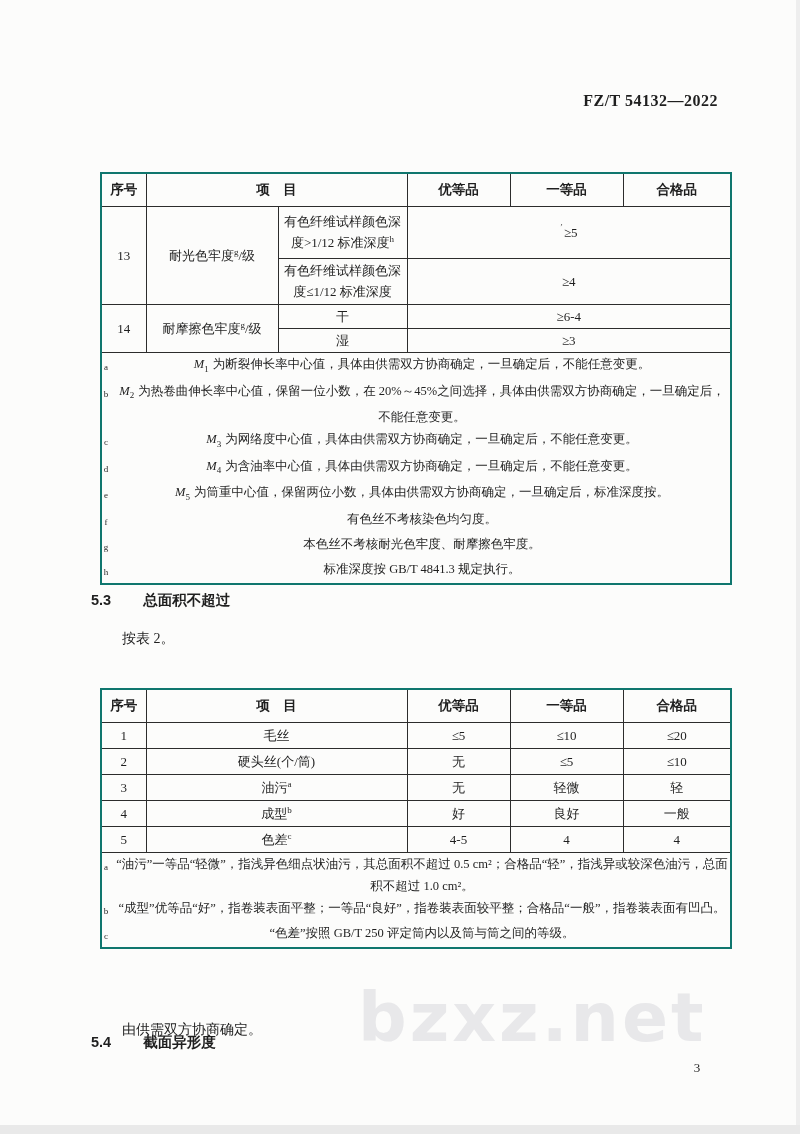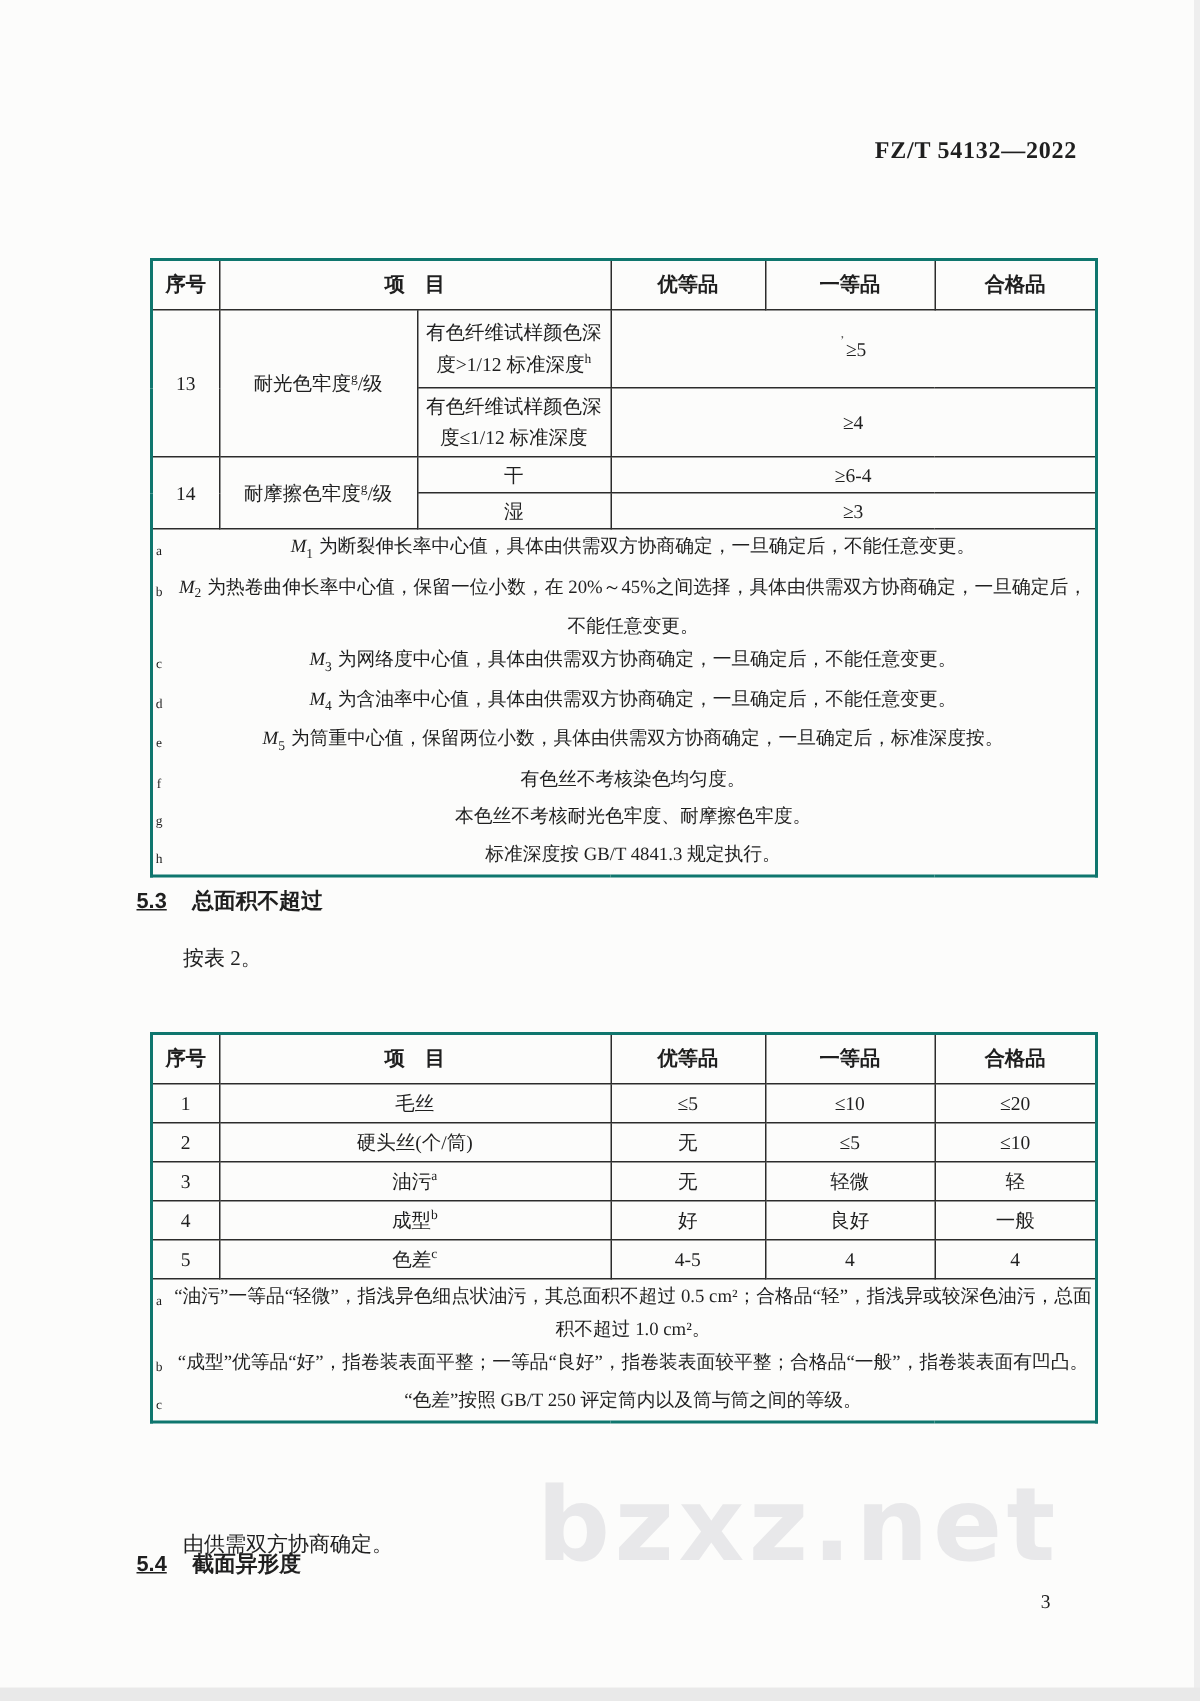--- a/index.html
+++ b/index.html
@@ -56,21 +56,21 @@
   .fn .fn-body{flex:1;}
   .fn-var{font-style:italic;font-family:"Liberation Serif",serif;}
   .fn-varsub{font-size:9px;}
   .fn-varsub:not(:empty){margin-right:4px;}
 
   .sec{
     position:absolute;left:91px;
     font-family:"Liberation Sans","DejaVu Sans",sans-serif;
     font-weight:bold;font-size:14.5px;
   }
-  .sec .sec-num{margin-right:17px;text-decoration:underline;}
+  .sec .sec-num{margin-right:32px;}
   .sec53{top:591px;}
   .sec54{top:1033px;}
   .sec-body{position:absolute;left:122px;font-size:14px;}
   .body53{top:630px;text-align:center;}
   .body54{top:1021px;text-align:center;}
 
   .watermark{
     position:absolute;left:358px;top:978px;
     font-family:"DejaVu Sans","Liberation Sans",sans-serif;
     font-weight:bold;font-size:68px;letter-spacing:3px;

